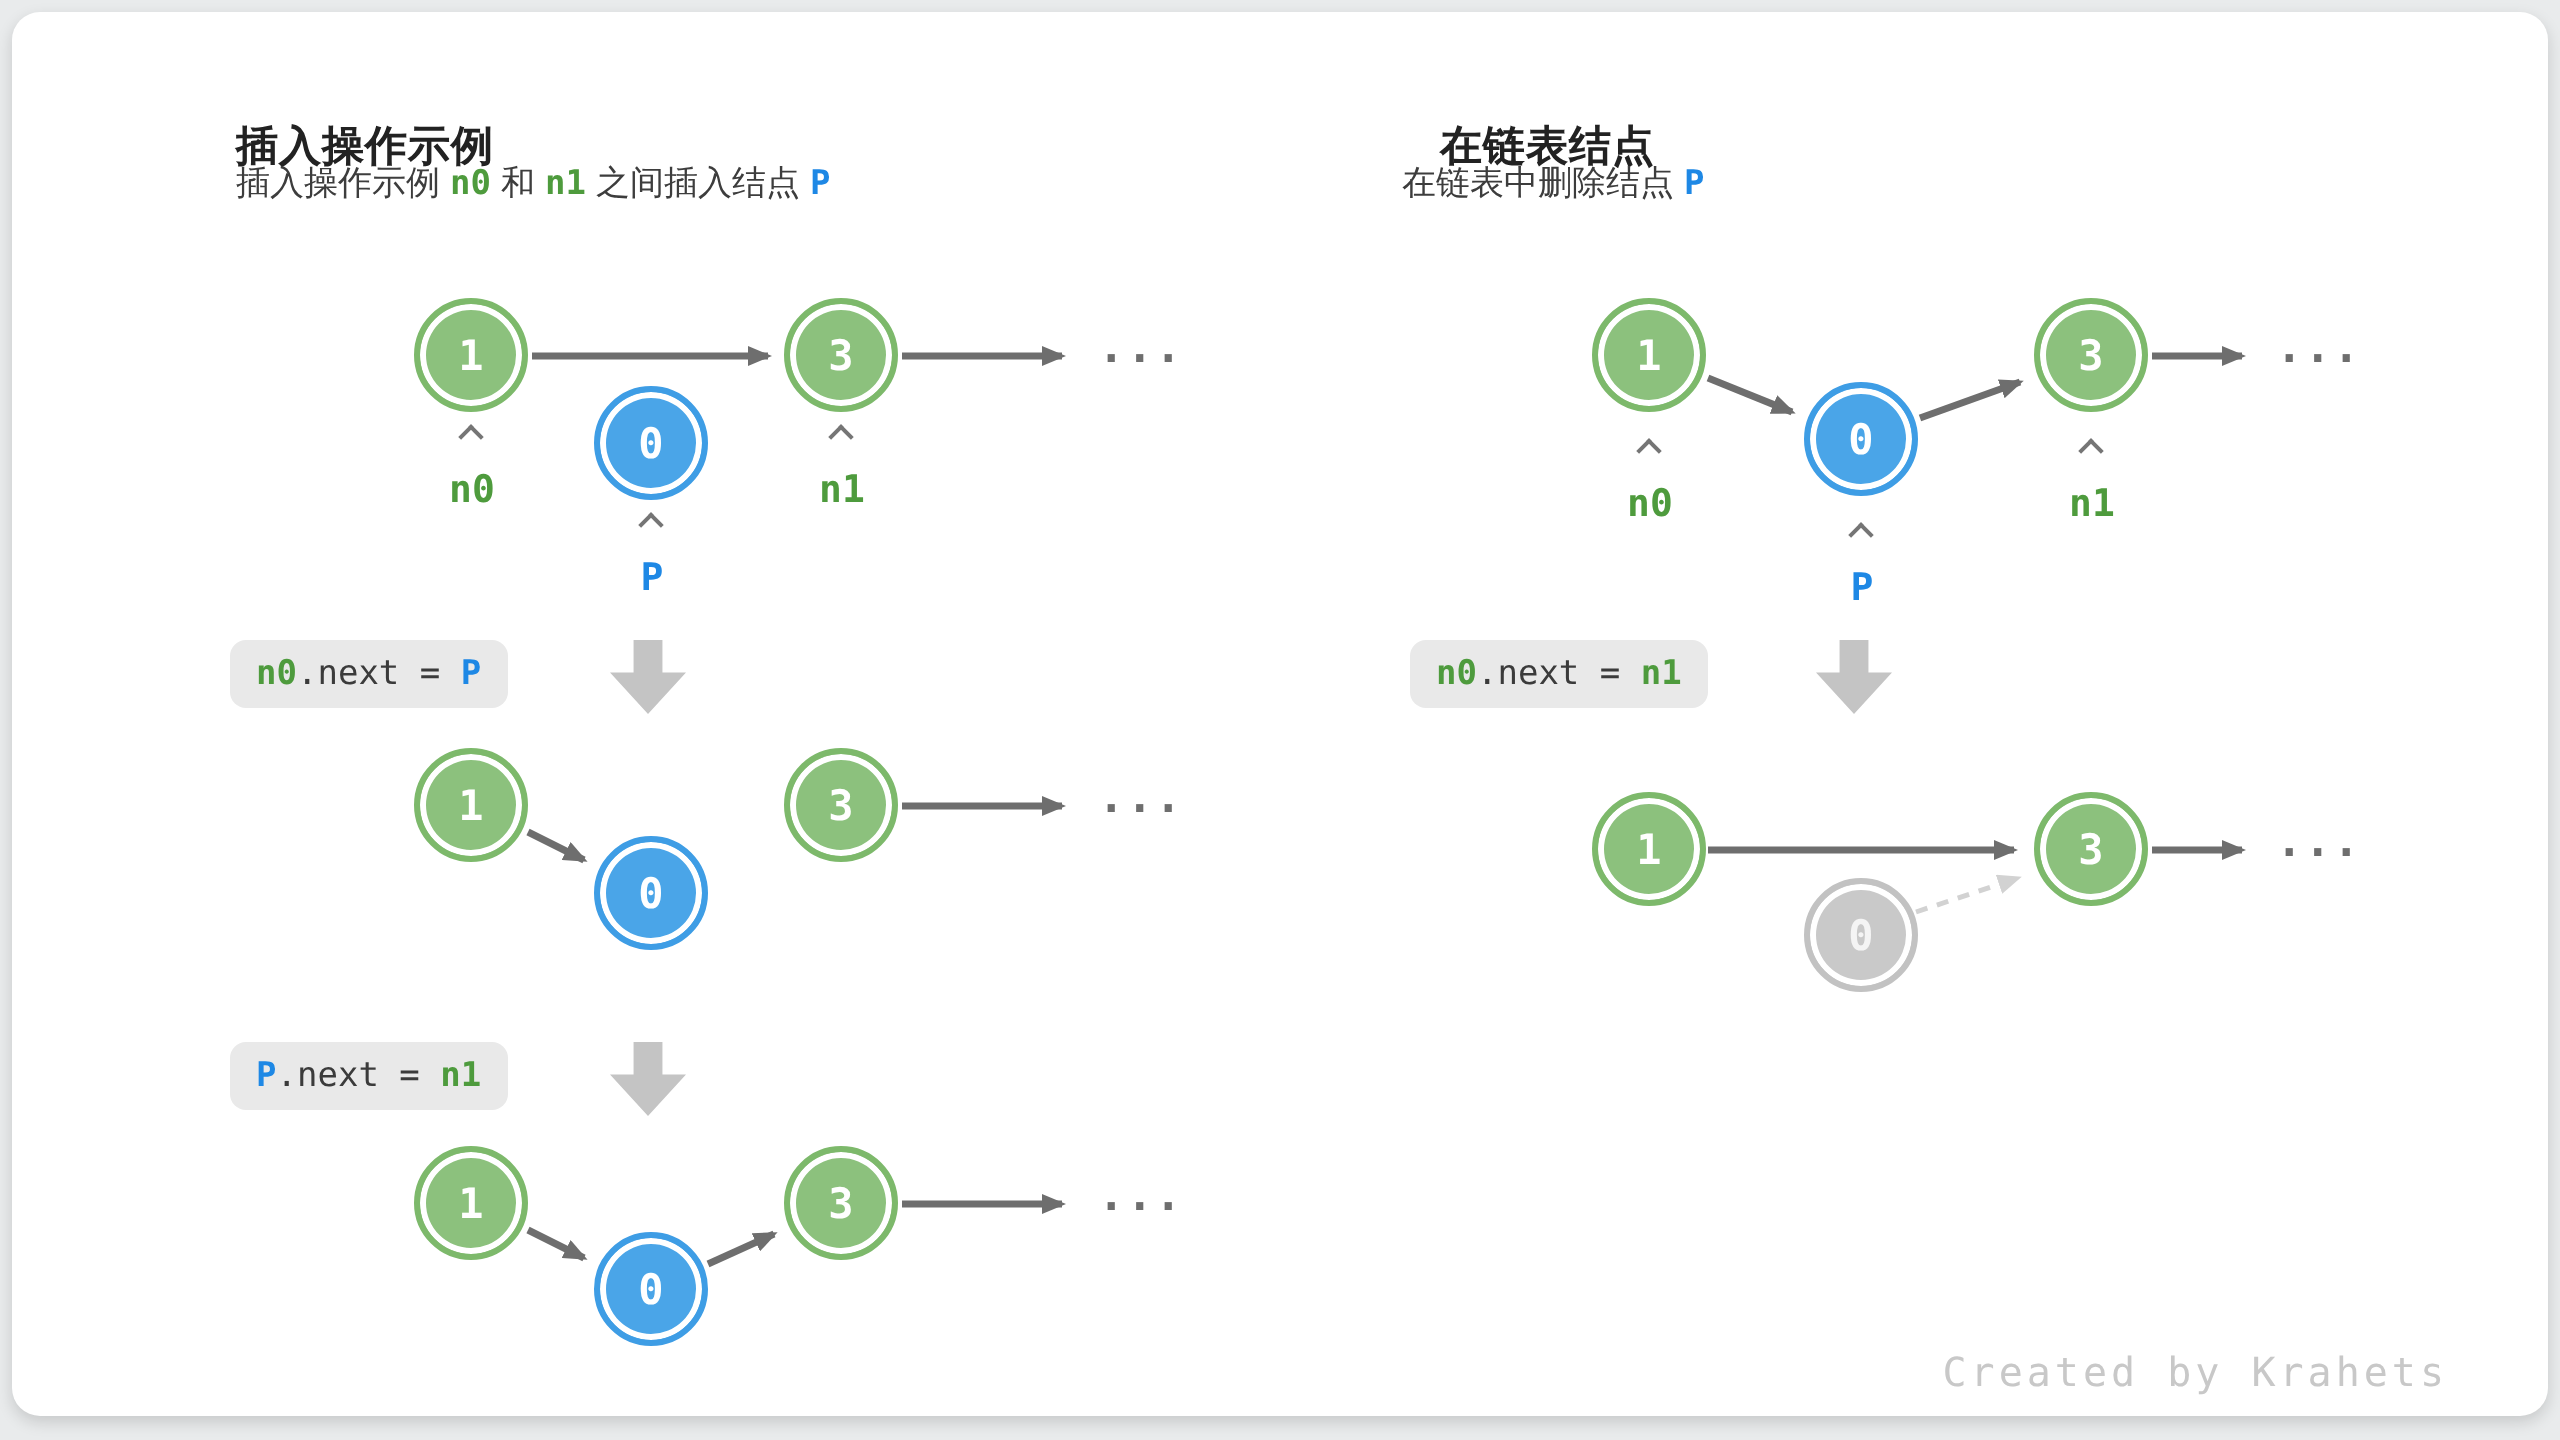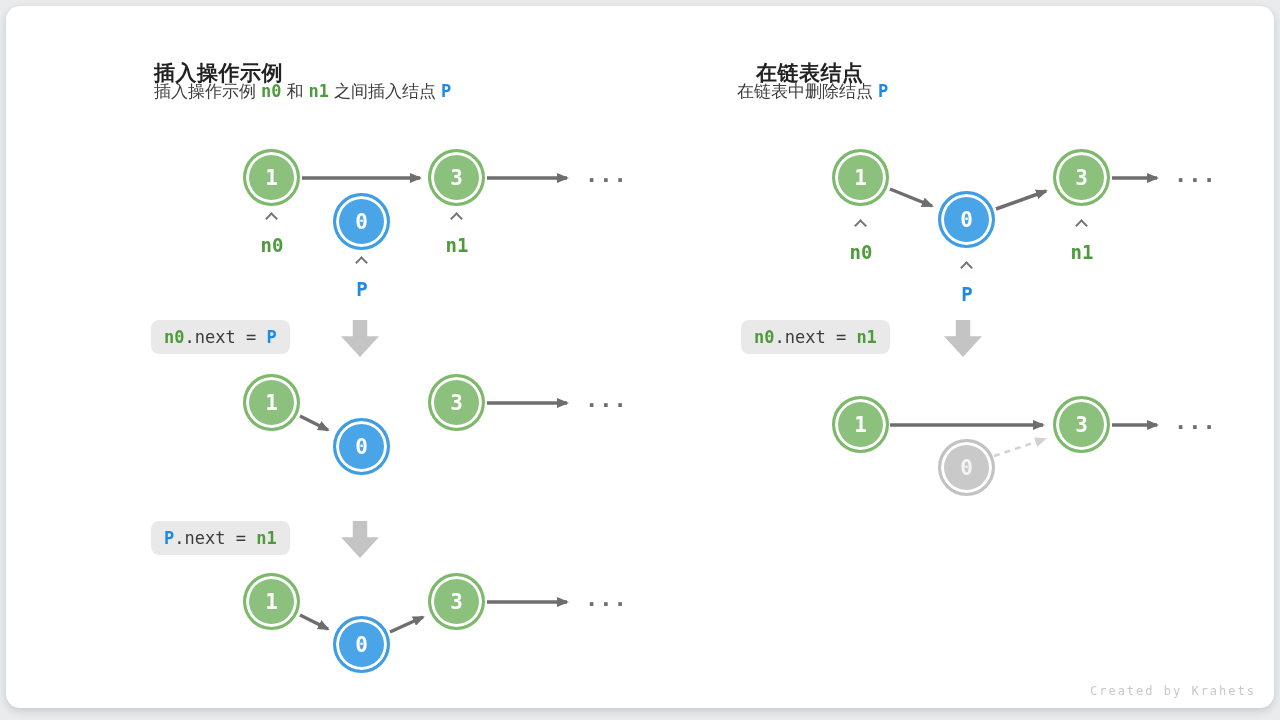--- a/index.html
+++ b/index.html
@@ -6,21 +6,21 @@
   body{
     width:1280px;height:720px;position:relative;overflow:hidden;
     background:#e9ebec;
     font-family:"Liberation Sans", sans-serif;
   }
   .card{
     position:absolute;left:6px;top:6px;width:1268px;height:702px;
     background:#ffffff;border-radius:14px;
     box-shadow:0 3px 8px rgba(0,0,0,.15);
   }
-  .stage{position:absolute;inset:0;margin-left:36px;}
+  .stage{position:absolute;inset:0;}
 
   
   .panel-title{
     position:absolute;font-size:21px;font-weight:bold;color:#222;
     letter-spacing:.5px;
   }
   .panel-subtitle{
     position:absolute;font-size:17px;color:#3d3d3d;white-space:nowrap;
   }
   .tok{
@@ -76,22 +76,22 @@
 
   .block-arrow{
     position:absolute;width:38px;height:37px;background:#c4c4c4;
     clip-path:polygon(31% 0,69% 0,69% 44%,100% 44%,50% 100%,0 44%,31% 44%);
   }
 
   
   svg.arrows{position:absolute;inset:0;z-index:1;}
 
   .footer-credit{
-    position:absolute;right:24px;bottom:22px;
-    font-family:"DejaVu Sans Mono", monospace;font-size:12px;
+    position:absolute;right:56px;bottom:22px;
+    font-family:"DejaVu Sans Mono", monospace;font-size:20px;
     color:#c8c8c8;letter-spacing:2px;
   }
 </style>
 </head>
 <body>
 
 <div class="card"></div>
 
 <div class="stage">
 

